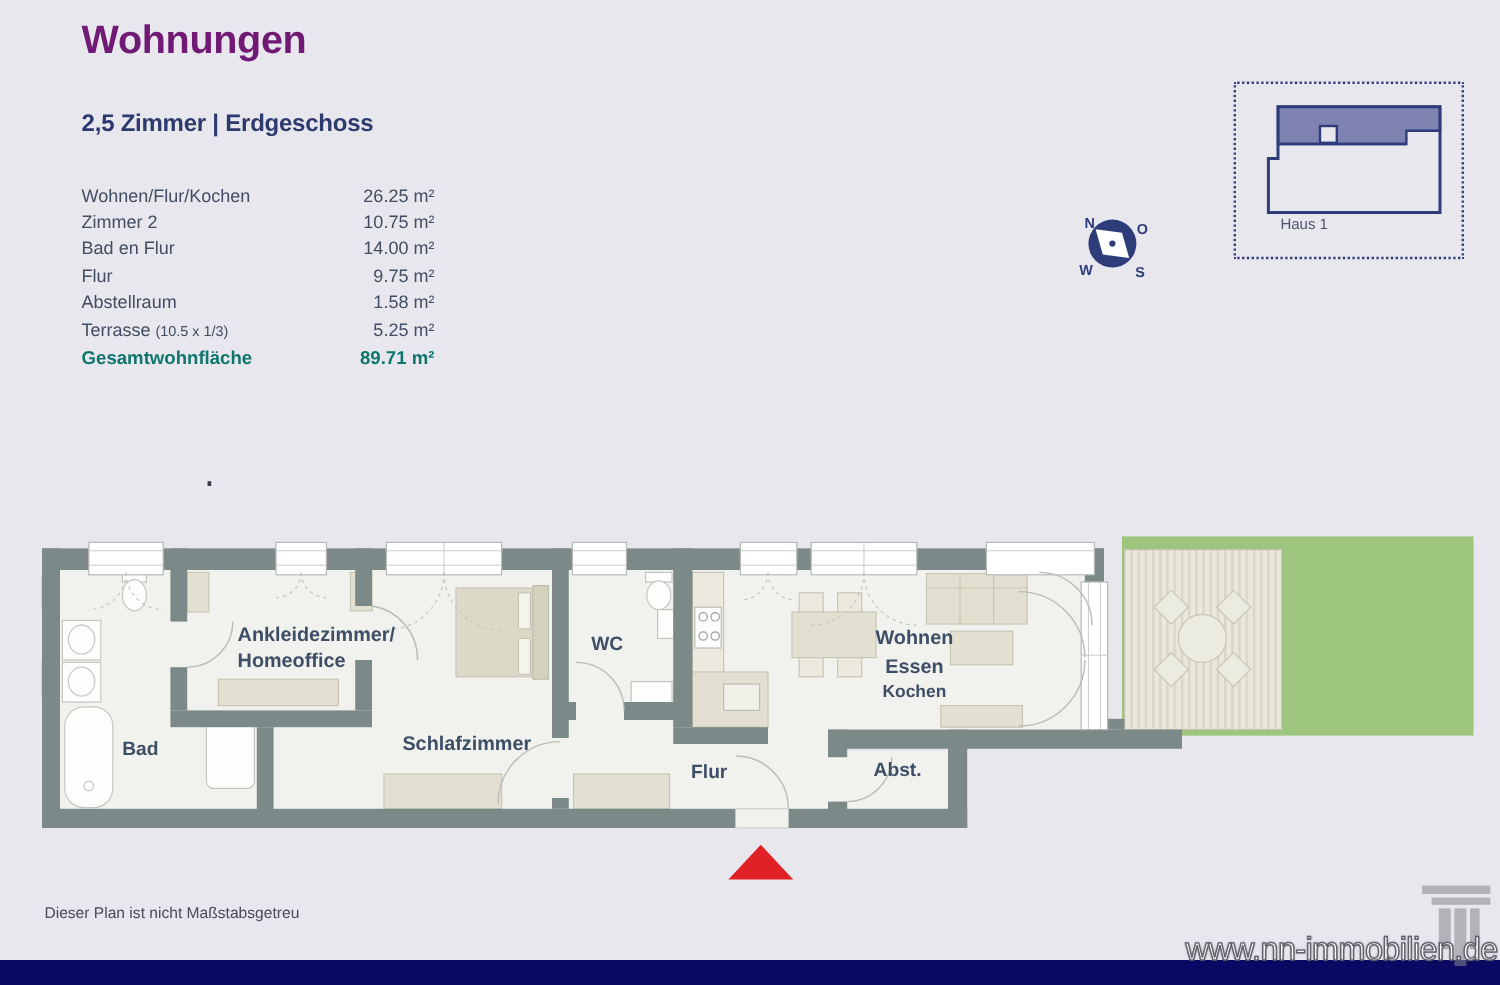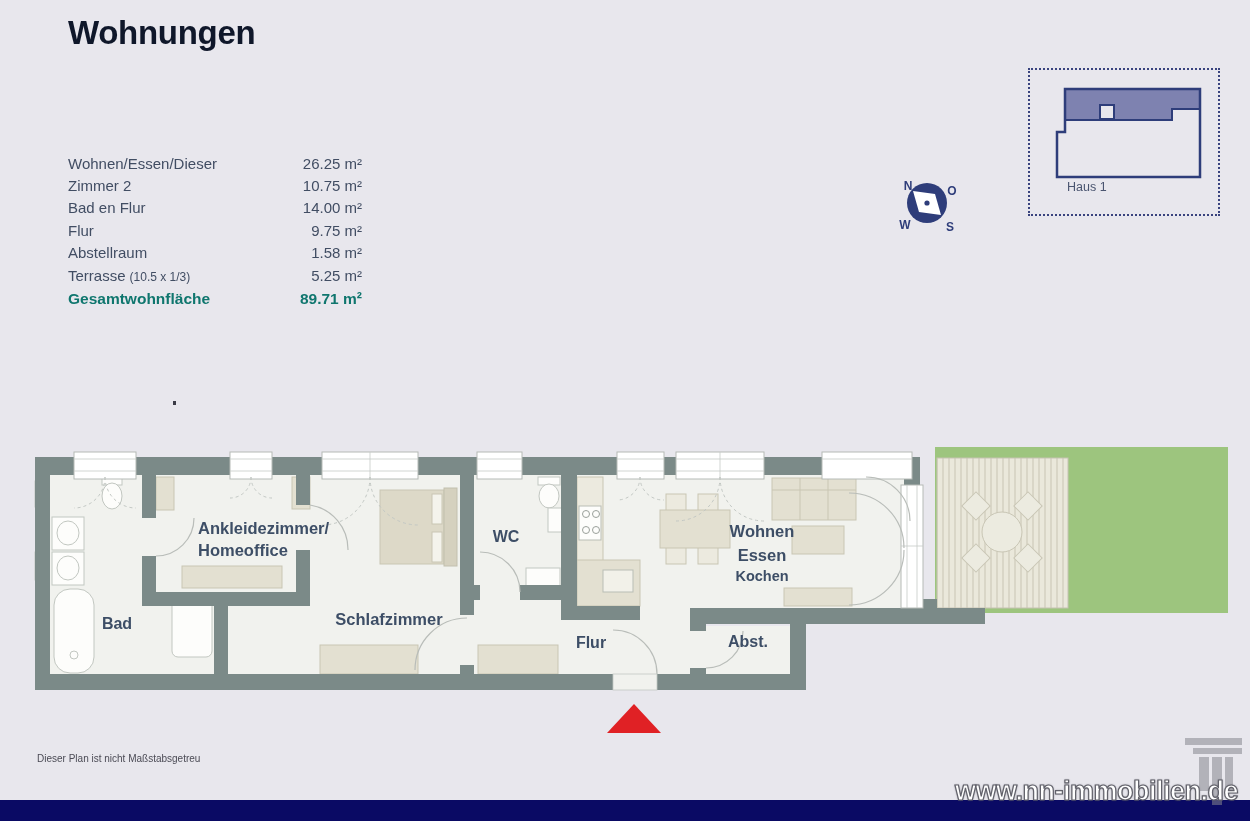--- a/index.html
+++ b/index.html
@@ -1,39 +1,39 @@
 <!DOCTYPE html>
 <html><head>
 <meta charset="utf-8">
 <style>
   html,body{margin:0;padding:0;}
   body{font-family:"Liberation Sans", sans-serif;}
   .page{position:relative;width:1250px;height:821px;background:#e8e7ed;overflow:hidden;}
   .abs{position:absolute;}
 
   
-  .title{left:68px;top:14px;color:#0f172a;font-weight:bold;font-size:33px;line-height:37px;letter-spacing:-.3px;text-align:right;}
+  .title{left:68px;top:14px;color:#701a75;font-weight:bold;font-size:33px;line-height:37px;letter-spacing:-.3px;text-align:right;}
   .subtitle{left:68px;top:92px;color:#2c3a6e;font-weight:600;font-size:20px;letter-spacing:-.2px;}
 
   
   .area-table{left:68px;top:152px;width:294px;color:#414d63;font-size:15px;font-weight:500;}
   .arow{display:flex;justify-content:space-between;height:22.4px;align-items:center;}
   .arow .note{font-size:12px;margin-left:4px;font-weight:400;}
   .arow.total{color:#0f766e;font-weight:700;font-size:15.5px;margin-top:1px;}
   .alabel{white-space:nowrap;}
   .avalue{white-space:nowrap;text-align:center;}
 
   
   .haus-box{left:1028px;top:68px;width:192px;height:148px;border:2px dotted #39437e;box-sizing:border-box;}
   .haus-label{position:absolute;left:37px;top:110px;color:#4a5570;font-size:12.5px;font-weight:500;}
 
   
-  .disclaimer{left:37px;top:753px;font-size:10px;color:#4b4b55;font-weight:500;}
+  .disclaimer{left:37px;top:753px;font-size:13px;color:#4b4b55;font-weight:500;}
   .navy-bar{left:0;top:800px;width:1250px;height:21px;background:#0a0a64;}
-  .watermark{right:12px;top:776px;font-size:27px;font-weight:bold;color:#ffffff;letter-spacing:-.5px;
+  .watermark{right:2px;top:776px;font-size:27px;font-weight:normal;color:#ffffff;letter-spacing:-.5px;
              -webkit-text-stroke:1.2px #62626b;text-shadow:0 0 2px #55555e;z-index:5;margin-left:32px;}
   .stray-dot{left:173px;top:401px;width:3px;height:4px;background:#3b3b46;}
 
   svg text{font-family:"Liberation Sans", sans-serif;}
 </style>
 </head>
 <body>
 
 <div class="page">
 
@@ -223,24 +223,25 @@
       <text x="591" y="648" font-size="16" text-anchor="middle">Flur</text>
       <text x="748" y="647" font-size="16" text-anchor="middle">Abst.</text>
     </g>
 
     <polygon points="634,704 661,733 607,733" fill="#e02125"></polygon>
   </svg>
 
   <div class="abs title">
     <div>Wohnungen</div>
   </div>
+  <div class="abs subtitle">2,5 Zimmer | Erdgeschoss</div>
 
   <div class="abs area-table">
     <div class="arow">
-      <span class="alabel">Wohnen/Essen/Dieser</span>
+      <span class="alabel">Wohnen/Flur/Kochen</span>
       <span class="avalue">26.25 m²</span>
     </div>
     <div class="arow">
       <span class="alabel">Zimmer 2</span>
       <span class="avalue">10.75 m²</span>
     </div>
     <div class="arow">
       <span class="alabel">Bad en Flur</span>
       <span class="avalue">14.00 m²</span>
     </div>

